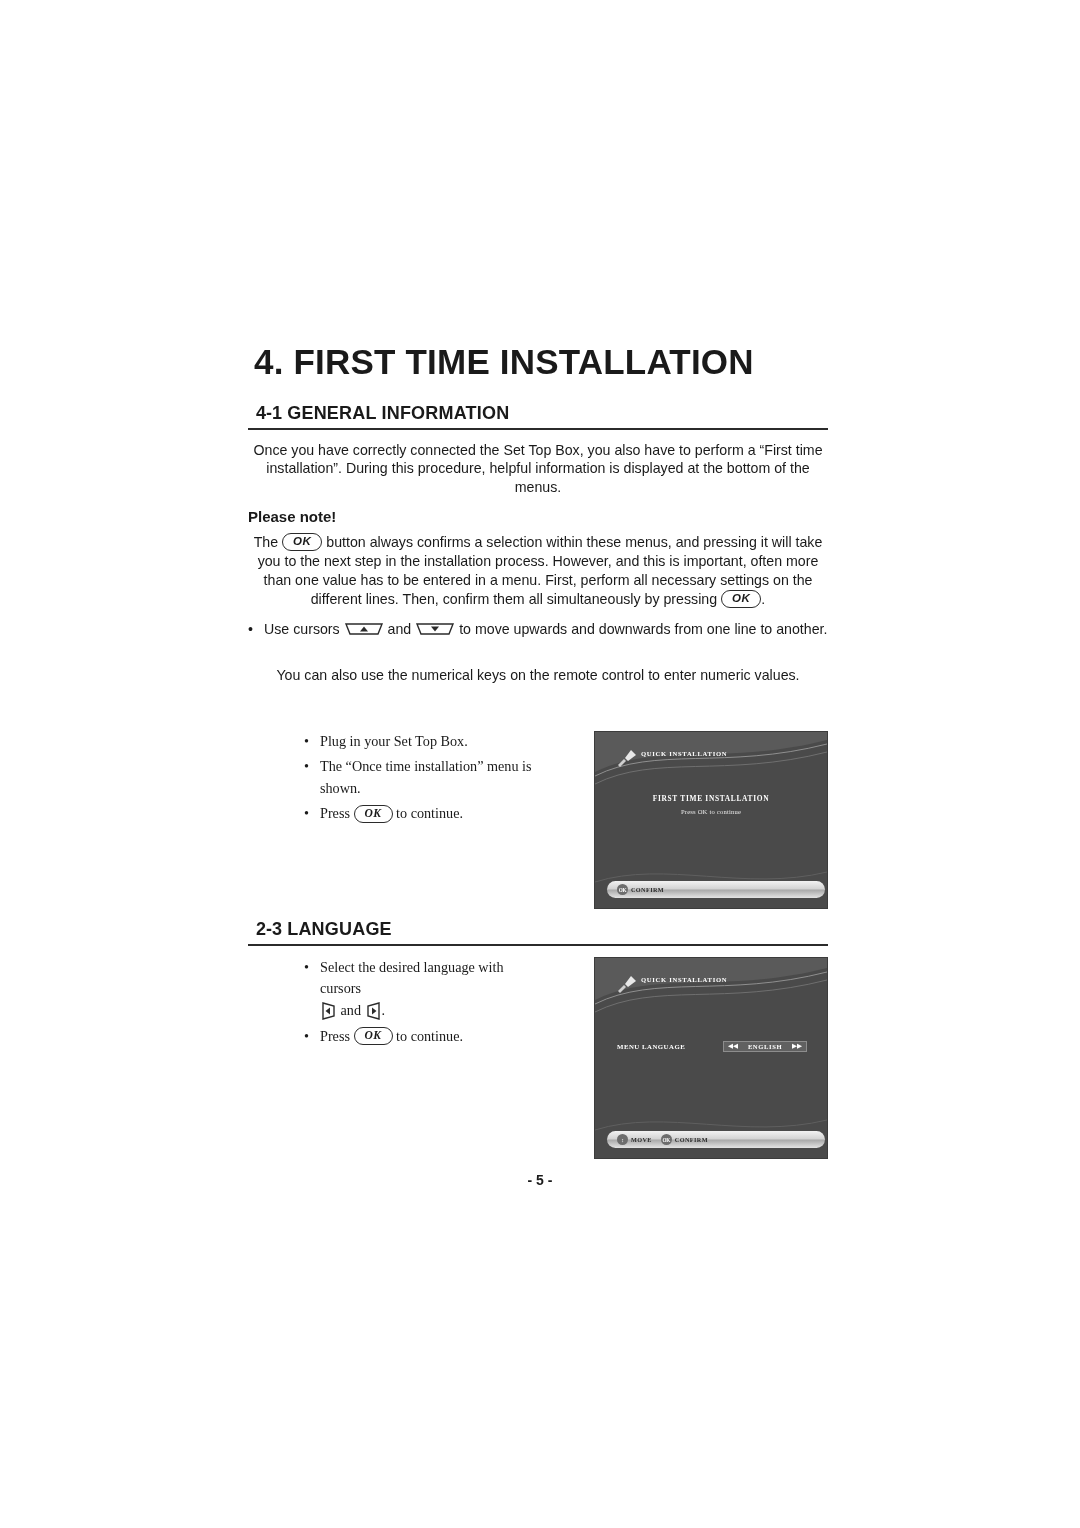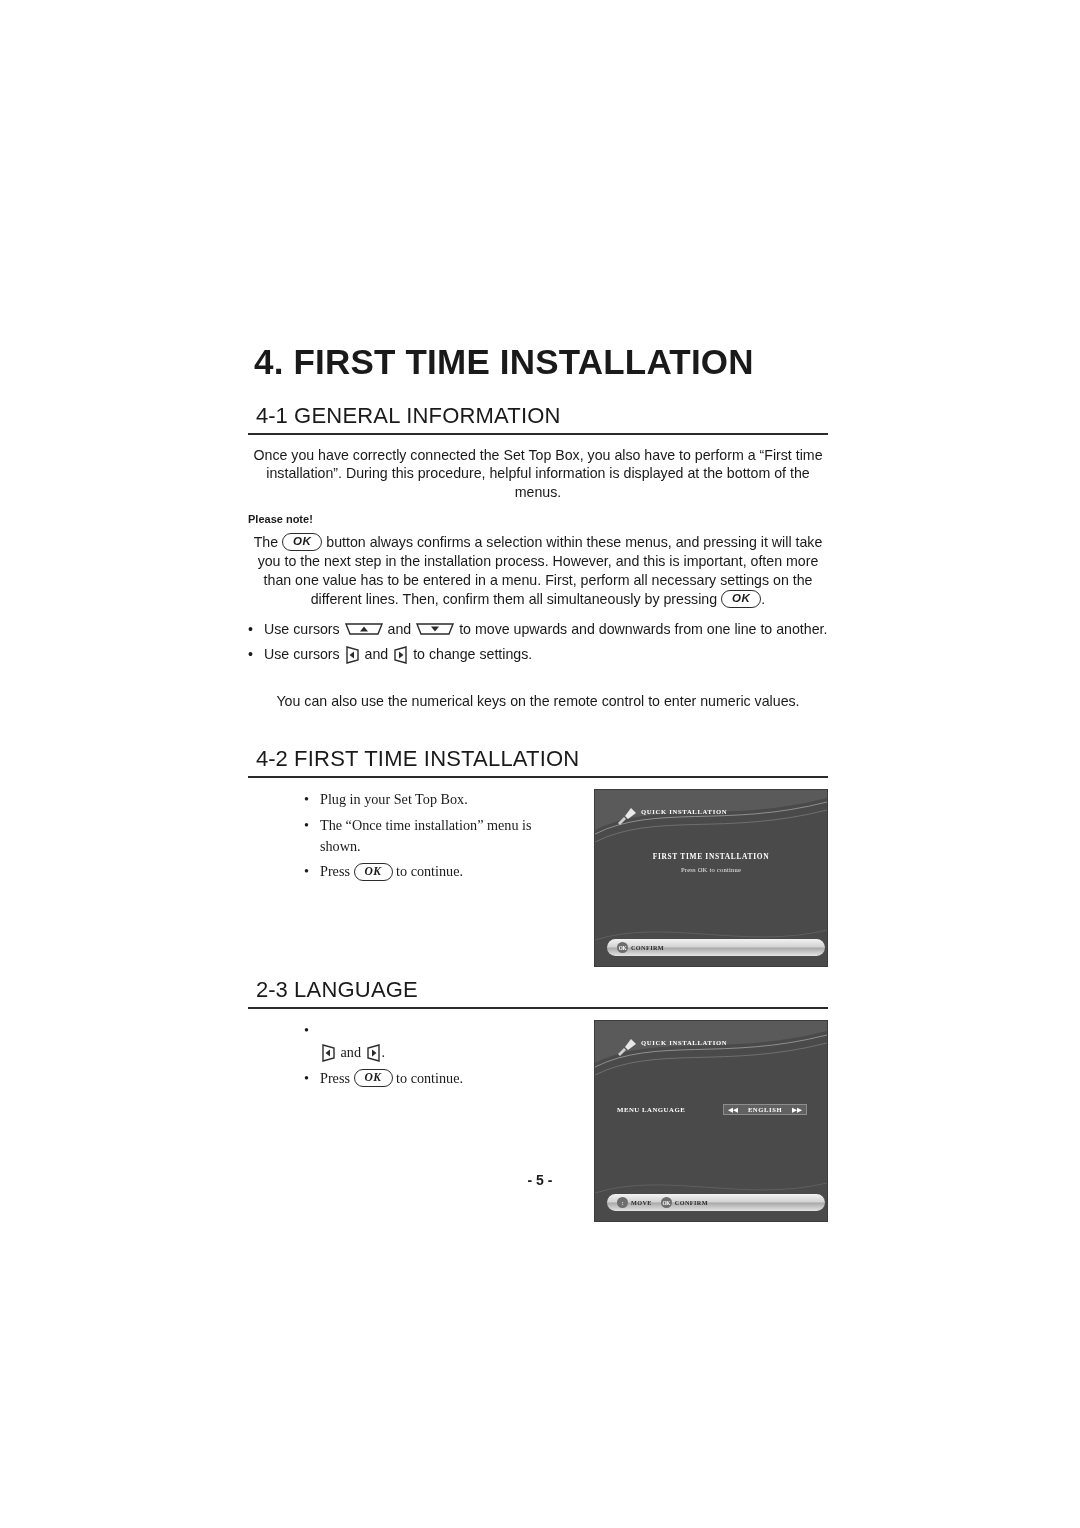--- a/index.html
+++ b/index.html
@@ -32,40 +32,40 @@
   h1.chapter-title {
     font-size: 35px;
     font-weight: bold;
     letter-spacing: 0.2px;
     margin: 0 0 22px 0;
     padding: 0 0 0 6px;
     line-height: 1.05;
     color: #1a1a1a;
   }
   .section-head {
-    font-size: 22px;
-    font-weight: normal;
+    font-size: 18px;
+    font-weight: bold;
     color: #1a1a1a;
     border-bottom: 2px solid #2b2b2b;
     padding: 0 0 4px 8px;
     margin: 0 0 11px 0;
     letter-spacing: 0.2px;
   }
   .section-head .num { letter-spacing: 0; }
 
   
   p.body {
     font-size: 14.2px;
     line-height: 1.32;
     margin: 0 0 0 0;
     text-align: center;
     color: #1a1a1a;
   }
   .note-label {
-    font-size: 11px;
+    font-size: 15px;
     font-weight: bold;
     margin: 11px 0 8px 0;
     color: #1a1a1a;
   }
 
   
   .okbtn {
     display: inline-block;
     vertical-align: middle;
     border: 1.6px solid #2b2b2b;
@@ -294,48 +294,27 @@
         </span>
         <span>and</span>
         <span class="curs">
           <svg width="40" height="16" viewBox="0 0 40 16">
             <path d="M2,3 L38,3 L34,13 L6,13 Z" fill="none" stroke="#2b2b2b" stroke-width="1.4"></path>
             <path d="M16,5.5 L24,5.5 L20,10.5 Z" fill="#2b2b2b"></path>
           </svg>
         </span>
         <span>to move upwards and downwards from one line to another.</span>
       </li>
-      <li>
-        <span>Use cursors</span>
-        <span class="curs">
-          <svg width="17" height="20" viewBox="0 0 17 20">
-            <path d="M3,2 L14,5 L14,15 L3,18 Z" fill="none" stroke="#2b2b2b" stroke-width="1.4"></path>
-            <path d="M10,6.5 L10,13.5 L5.5,10 Z" fill="#2b2b2b"></path>
-          </svg>
-        </span>
-        <span>and</span>
-        <span class="curs">
-          <svg width="17" height="20" viewBox="0 0 17 20">
-            <path d="M14,2 L3,5 L3,15 L14,18 Z" fill="none" stroke="#2b2b2b" stroke-width="1.4"></path>
-            <path d="M7,6.5 L7,13.5 L11.5,10 Z" fill="#2b2b2b"></path>
-          </svg>
-        </span>
-        <span>to change settings.</span>
-      </li>
     </ul>
 
     <div class="gap-md"></div>
     <p class="body">You can also use the numerical keys on the remote control to enter numeric values.</p>
 
     <div class="gap-lg"></div>
 
-    <div class="section-head">
-      <span class="num">4-2</span>
-      <span>FIRST TIME INSTALLATION</span>
-    </div>
 
     <div class="two-col">
       <div class="left">
         <ul class="bul" style="margin-left:56px;margin-top:2px;">
           <li>Plug in your Set Top Box.</li>
           <li>The “Once time installation” menu is shown.</li>
           <li>
             <span>Press</span>
             <span class="okbtn">OK</span>
             <span>to continue.</span>
@@ -377,21 +356,21 @@
 
     <div class="section-head">
       <span class="num">2-3</span>
       <span>LANGUAGE</span>
     </div>
 
     <div class="two-col" style="min-height:200px;">
       <div class="left">
         <ul class="bul" style="margin-left:56px;margin-top:2px;">
           <li>
-            <br>
+            <span>Select the desired language with cursors</span><br>
             <span class="curs">
               <svg width="17" height="20" viewBox="0 0 17 20">
                 <path d="M3,2 L14,5 L14,15 L3,18 Z" fill="none" stroke="#2b2b2b" stroke-width="1.4"></path>
                 <path d="M10,6.5 L10,13.5 L5.5,10 Z" fill="#2b2b2b"></path>
               </svg>
             </span>
             <span>and</span>
             <span class="curs">
               <svg width="17" height="20" viewBox="0 0 17 20">
                 <path d="M14,2 L3,5 L3,15 L14,18 Z" fill="none" stroke="#2b2b2b" stroke-width="1.4"></path>

